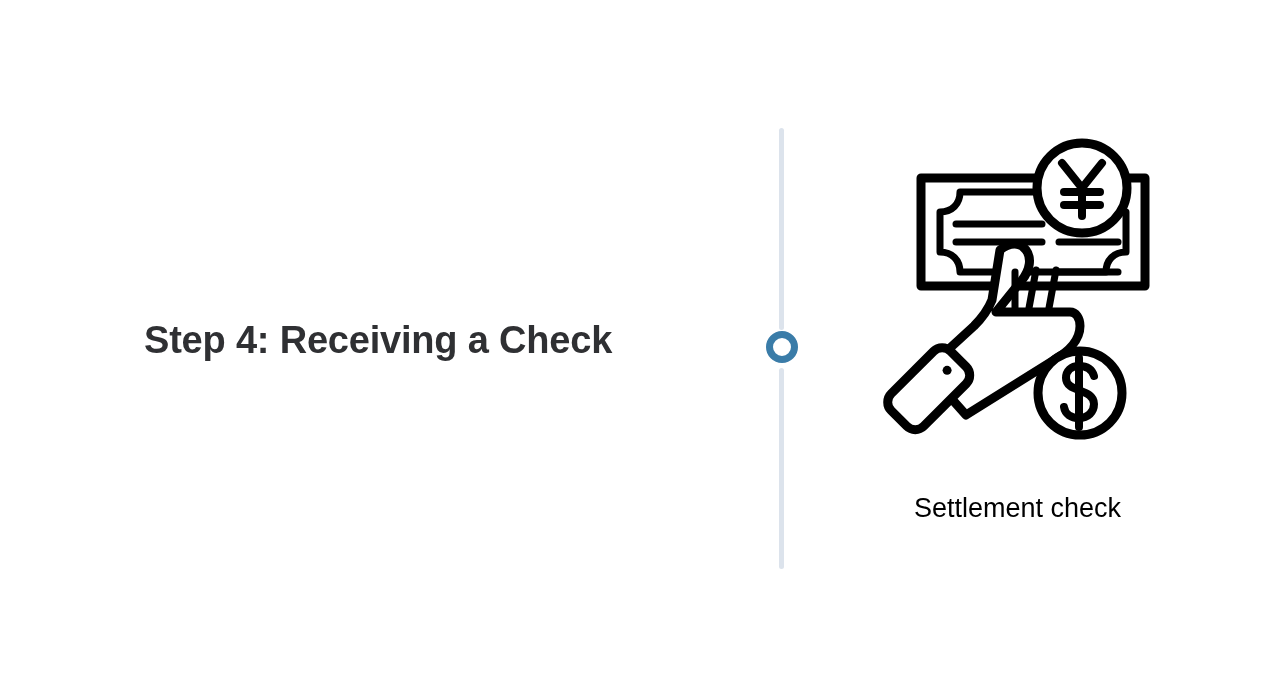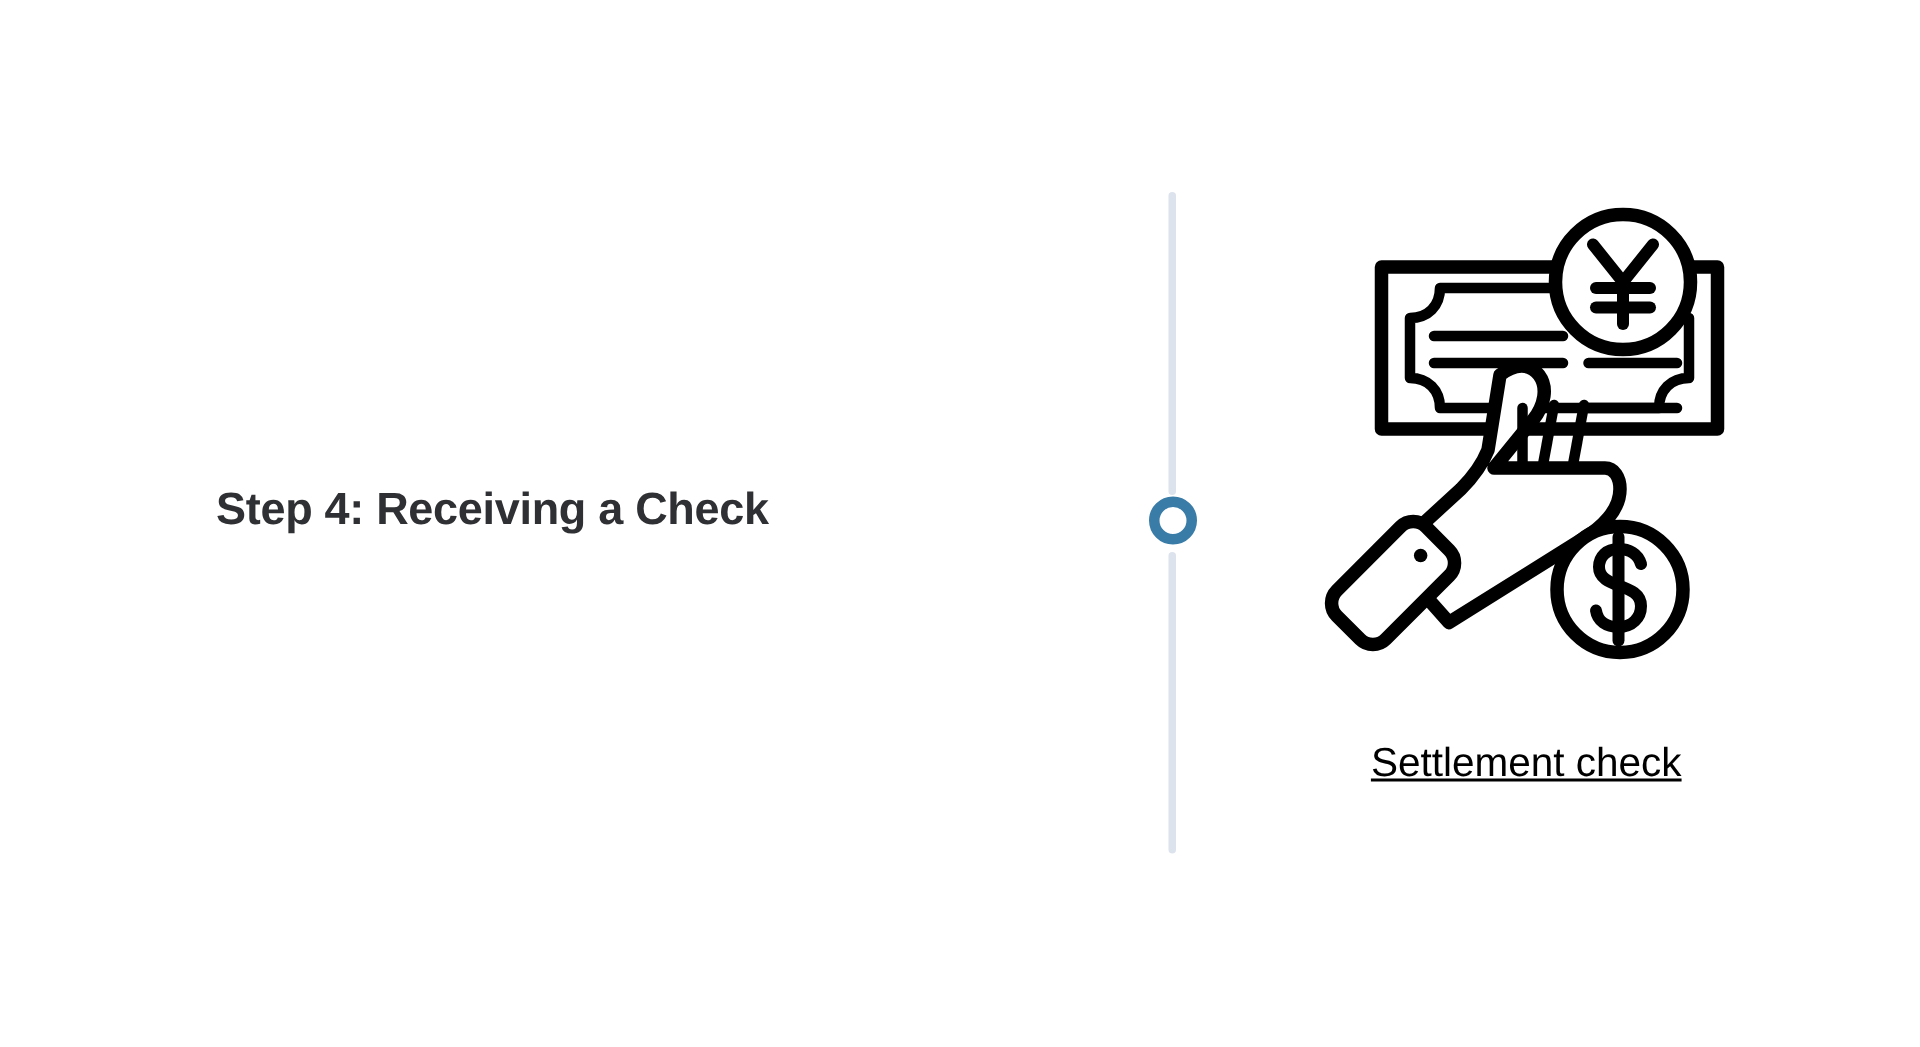--- a/index.html
+++ b/index.html
@@ -19,21 +19,21 @@
     background: #ffffff;
     overflow: hidden;
   }
 
   
   #step-title {
     position: absolute;
     left: 144px;
     top: 316px;
     width: 560px;
-    font-size: 30px;
+    font-size: 38px;
     font-weight: bold;
     letter-spacing: -0.2px;
     color: #2f3033;
     line-height: 48px;
     white-space: nowrap;
   }
 
   
   #timeline {
     position: absolute;
@@ -78,21 +78,21 @@
     position: absolute;
     left: 880px;
     top: 489px;
     width: 275px;
     text-align: center;
     font-size: 27px;
     font-weight: normal;
     line-height: 38px;
     color: #000000;
   }
-  #icon-caption .cap-line { display: block; text-decoration: underline; }
+  #icon-caption .cap-line { display: block; }
 </style>
 </head>
 <body style="background: rgb(255, 255, 255);">
 
 <div id="stage" style="background: rgb(255, 255, 255);">
 
   <div id="step-title" style="color: rgb(47, 48, 51);">Step 4: Receiving a Check</div>
 
   <div id="timeline">
     <div class="timeline-seg" id="timeline-seg-top" style="background: rgb(220, 227, 236);"></div>

